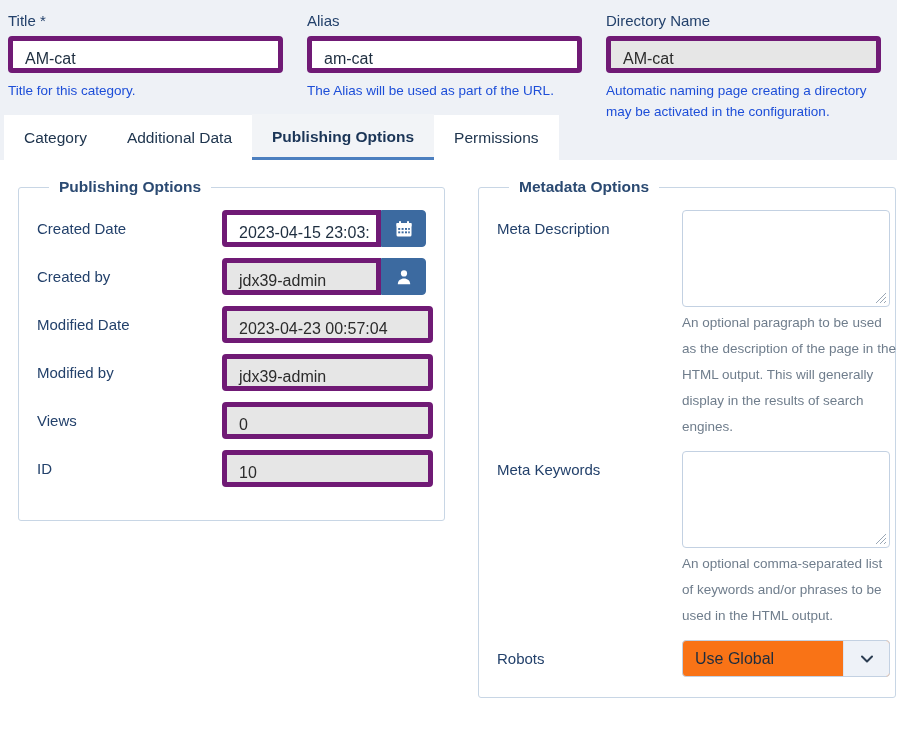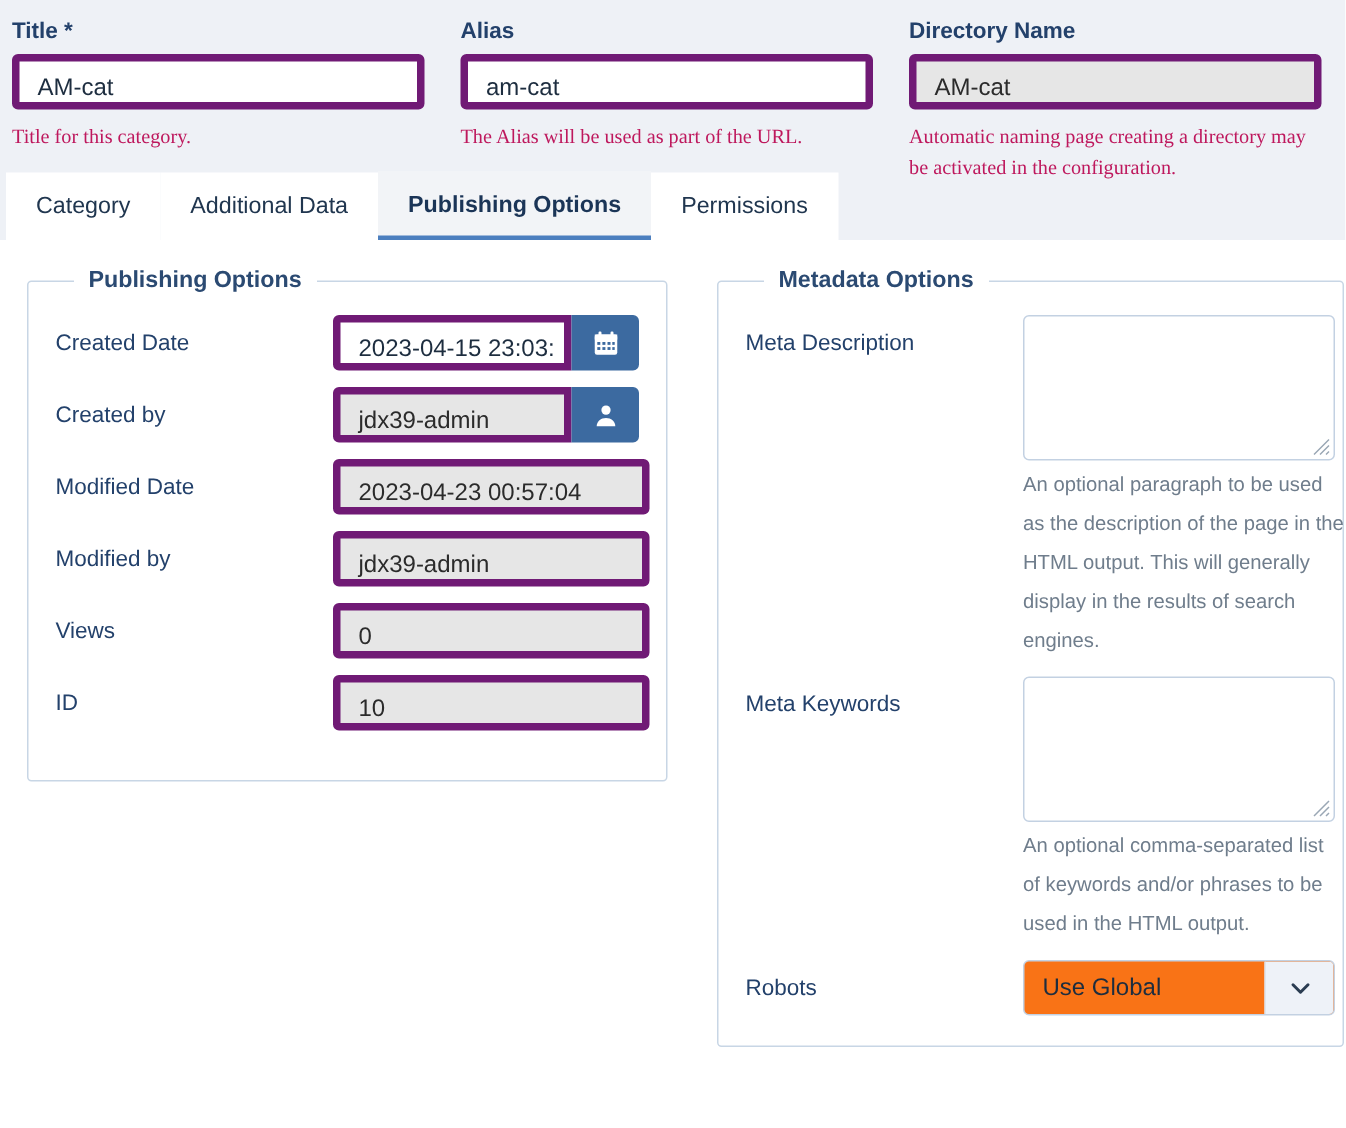--- a/index.html
+++ b/index.html
@@ -31,44 +31,42 @@
   .field.f-title { width: 300px; padding-left: 8px; }
   .field.f-alias { width: 300px; padding-left: 8px; }
   .field.f-dir { width: 300px; padding-left: 8px; }
 
   .field-label {
     font-size: 15px;
     color: #23416b;
     padding: 8px 0 6px 0;
     line-height: 18px;
     white-space: nowrap;
-    font-weight: bold;
   }
   .control {
     height: 37px;
     border: 5px solid #701a75;
     border-radius: 4px;
     background: #ffffff;
     font-size: 16px;
     color: #1d2d3f;
     padding: 0 12px;
     width: 100%;
     font-family: "Liberation Sans", sans-serif;
     line-height: 35px;
     overflow: hidden;
     white-space: nowrap;
   }
   .control.readonly { background: #e6e6e6; color: #2b2b2b; }
   .field-help {
     font-size: 13.5px;
-    color: #be185d;
+    color: #1d4ed8;
     line-height: 21px;
     padding-top: 7px;
     max-width: 280px;
-    font-family: Liberation Serif, serif;
   }
   .field.f-dir .field-help { max-width: 285px; }
 
   
   .tabstrip {
     position: absolute;
     left: 0; right: 0; bottom: 0;
     display: flex;
     align-items: flex-end;
     padding-left: 4px;

